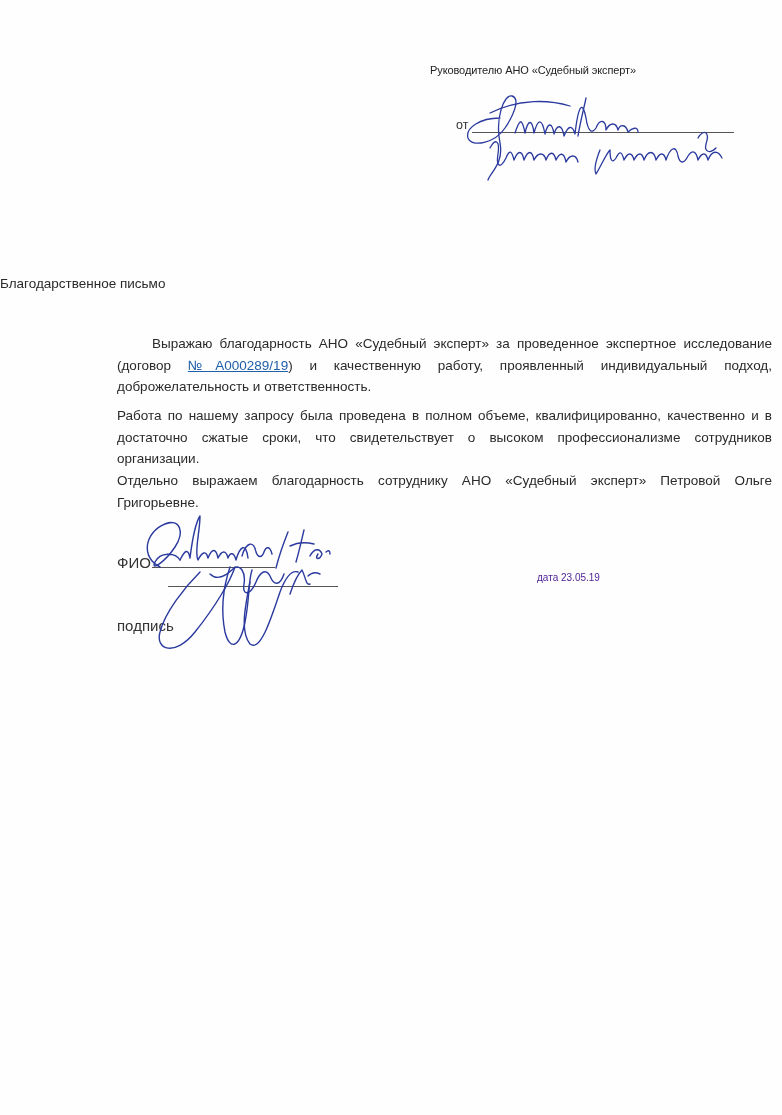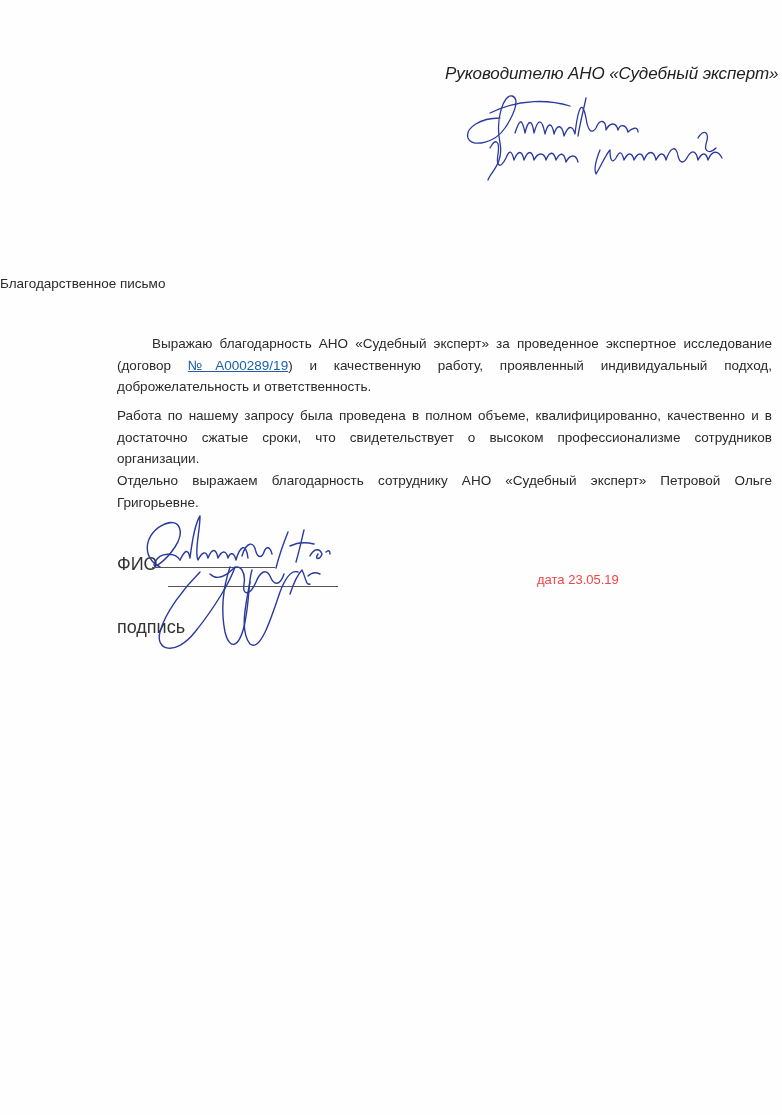--- a/index.html
+++ b/index.html
@@ -17,27 +17,26 @@
     }
     .page {
       position: absolute;
       left: 0; top: 0;
       width: 782px;
       height: 1115px;
       background: #fefefe;
     }
     .addressee {
       position: absolute;
-      left: 445px;
+      left: 430px;
       top: 64px;
-      font-size: 17px;
+      font-size: 11px;
       color: #222;
       white-space: nowrap;
       letter-spacing: -0.1px;
-      font-style: italic;
     }
     .from-row {
       position: absolute;
       left: 456px;
       top: 118px;
       width: 300px;
       height: 20px;
     }
     .from-label {
       position: absolute;
@@ -76,21 +75,21 @@
     }
     .para.p1 { top: 333px; text-indent: 35px; }
     .para.p2 { top: 405px; }
     .para.p3 { top: 470px; }
     .contract-link {
       color: #1f5fa8;
       text-decoration: underline;
     }
     .fio-row, .sign-row {
       position: absolute;
-      font-size: 18px;
+      font-size: 15px;
       color: #333;
       white-space: nowrap;
     }
     .fio-row { left: 117px; top: 554px; }
     .sign-row { left: 117px; top: 573px; margin-top: 44px; }
     .fio-line {
       position: absolute;
       left: 152px;
       top: 567px;
       width: 123px;
@@ -100,32 +99,36 @@
       position: absolute;
       left: 168px;
       top: 586px;
       width: 170px;
       border-bottom: 1px solid #555;
     }
     .date {
       position: absolute;
       left: 537px;
       top: 572px;
-      font-size: 13px;
-      color: #ef4444;
+      font-size: 10px;
+      color: #4c1d95;
       white-space: nowrap;
     }
   </style>
 </head>
 <body>
 
 <div class="page">
 
   <div class="addressee">Руководителю АНО «Судебный эксперт»</div>
 
+  <div class="from-row">
+    <span class="from-label">от</span>
+    <div class="from-line"></div>
+  </div>
 
   <svg class="sig" style="left:460px; top:88px;" width="300" height="95" viewBox="0 0 300 95">
     <g fill="none" stroke="#2b3a9e" stroke-width="1.3" stroke-linecap="round" stroke-linejoin="round">
 
       <path d="M40 30 C20 30 5 40 8 50 C12 60 35 55 45 40 C55 25 60 10 52 8 C44 6 35 30 40 55 C44 75 30 85 28 92"></path>
       <path d="M30 25 C60 10 90 12 110 18"></path>
 
       <path d="M55 45 C60 30 62 30 65 45 C68 32 72 30 74 45 C78 30 82 30 85 46 C88 34 92 34 94 46 C97 36 102 36 104 48 C108 38 112 36 115 46 C118 20 122 10 126 30 C128 44 132 46 136 40 C140 30 146 32 146 42 C150 34 156 34 158 42 C160 36 166 36 168 44 C172 40 178 38 178 44"></path>
       <path d="M126 10 C124 20 120 35 118 48"></path>
 

